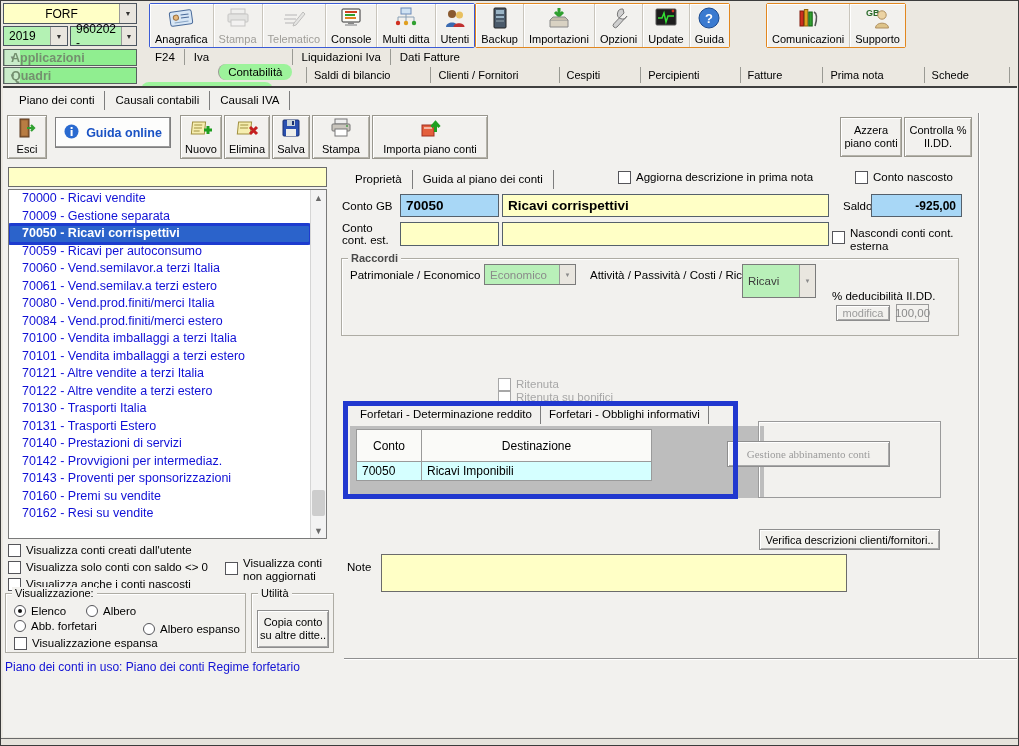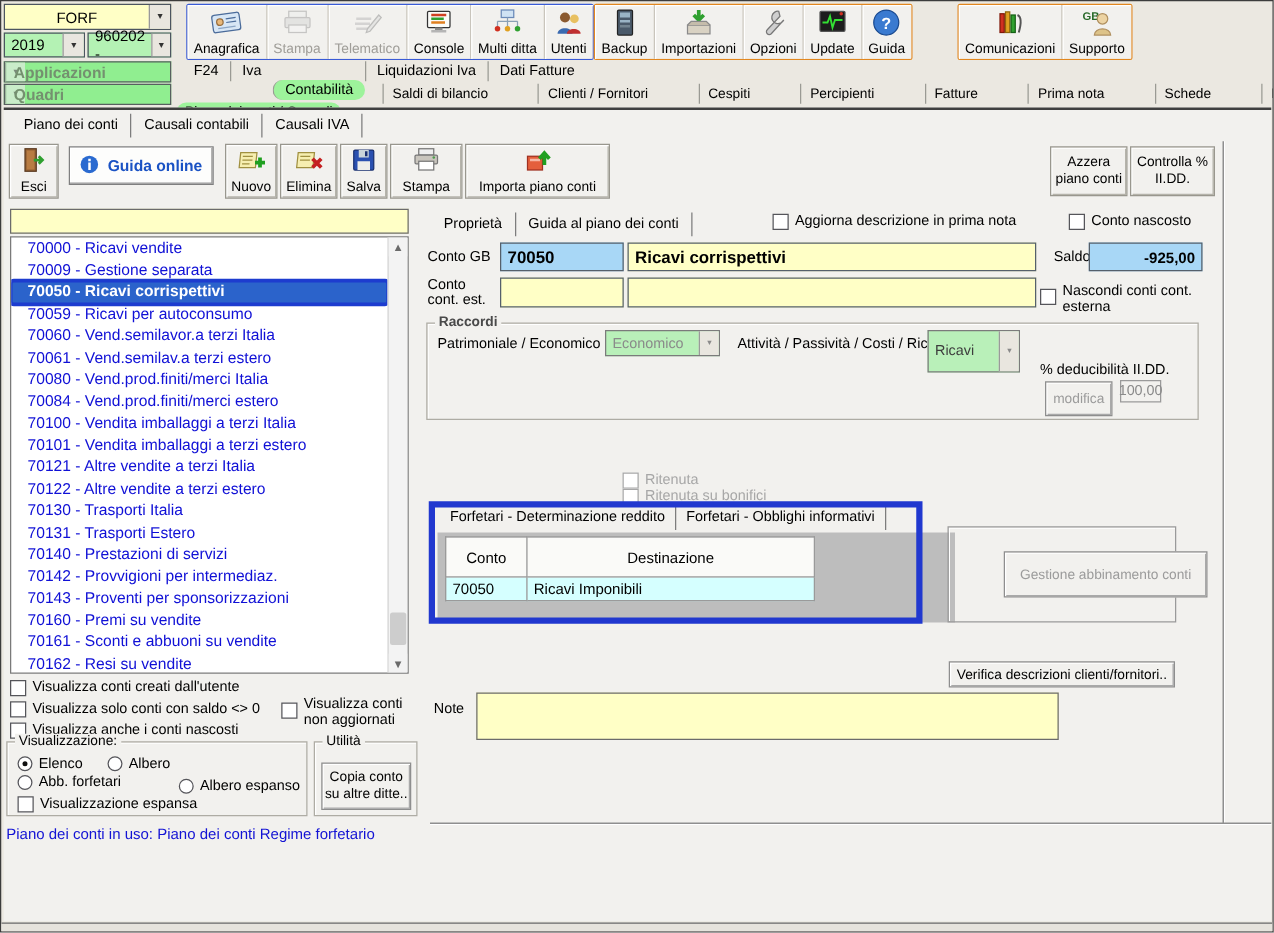--- a/index.html
+++ b/index.html
@@ -432,21 +432,20 @@
         <div class="acct"><span>70131 - Trasporti Estero</span></div>
 
         <div class="acct"><span>70140 - Prestazioni di servizi</span></div>
 
         <div class="acct"><span>70142 - Provvigioni per intermediaz.</span></div>
 
         <div class="acct"><span>70143 - Proventi per sponsorizzazioni</span></div>
 
         <div class="acct"><span>70160 - Premi su vendite</span></div>
 
-        <div class="acct"><span>70161 - Sconti e abbuoni su vendite</span></div>
 
         <div class="acct"><span>70162 - Resi su vendite</span></div>
 
       </div>
     <div class="sb">
       <div class="sb-btn" style="top:0;">▲</div>
       <div class="sb-thumb"></div>
       <div class="sb-btn" style="top:auto;bottom:0;">▼</div>
     </div>
   </div>
@@ -545,21 +544,21 @@
     <div class="dd disabled" style="left:142px;top:5px;width:92px;height:21px;">
       <span class="val">Economico</span>
       <span class="arrow">▼</span>
     </div>
     <span class="lbl" style="left:248px;top:10px;">Attività / Passività / Costi / Ricavi</span>
     <div class="dd" style="left:400px;top:5px;width:74px;height:34px;">
       <span class="val" style="color:#3d3d3d;">Ricavi</span>
       <span class="arrow">▼</span>
     </div>
     <span class="lbl" style="left:490px;top:31px;">% deducibilità II.DD.</span>
-    <div class="flatbtn disabled" style="left:494px;top:46px;width:54px;height:28px;">
+    <div class="flatbtn disabled" style="left:494px;top:46px;width:54px;height:16px;">
       <span>modifica</span>
     </div>
     <div class="field" style="left:554px;top:45px;width:33px;height:18px;border-color:#9a9a9a;color:#8a8a8a;justify-content:center;font-size:11.5px;">
       <span>100,00</span>
     </div>
   </div>
 
   <div class="cb gray" style="left:497px;top:377px;">
     <span class="box"></span>
       <span>Ritenuta</span>
@@ -583,21 +582,21 @@
     </tr>
     <tr>
       <td>70050</td>
       <td>Ricavi Imponibili</td>
     </tr>
   </tbody>
     </table>
   <div id="forfetari-box"></div>
 
   <div id="gestione-frame"></div>
-  <div class="flatbtn disabled" style="left:802px;top:440px;width:163px;height:37px;z-index:2;">
+  <div class="flatbtn disabled" style="left:726px;top:440px;width:163px;height:26px;z-index:2;font-family:Liberation Serif, serif;">
     <span>Gestione abbinamento conti</span>
   </div>
 
   <div class="flatbtn" style="left:758px;top:528px;width:181px;height:21px;">
     <span>Verifica descrizioni clienti/fornitori..</span>
   </div>
   <span class="lbl" style="left:346px;top:560px;">Note</span>
   <textarea id="note-area" style=""></textarea>
 
   <div id="statusbar"></div>

